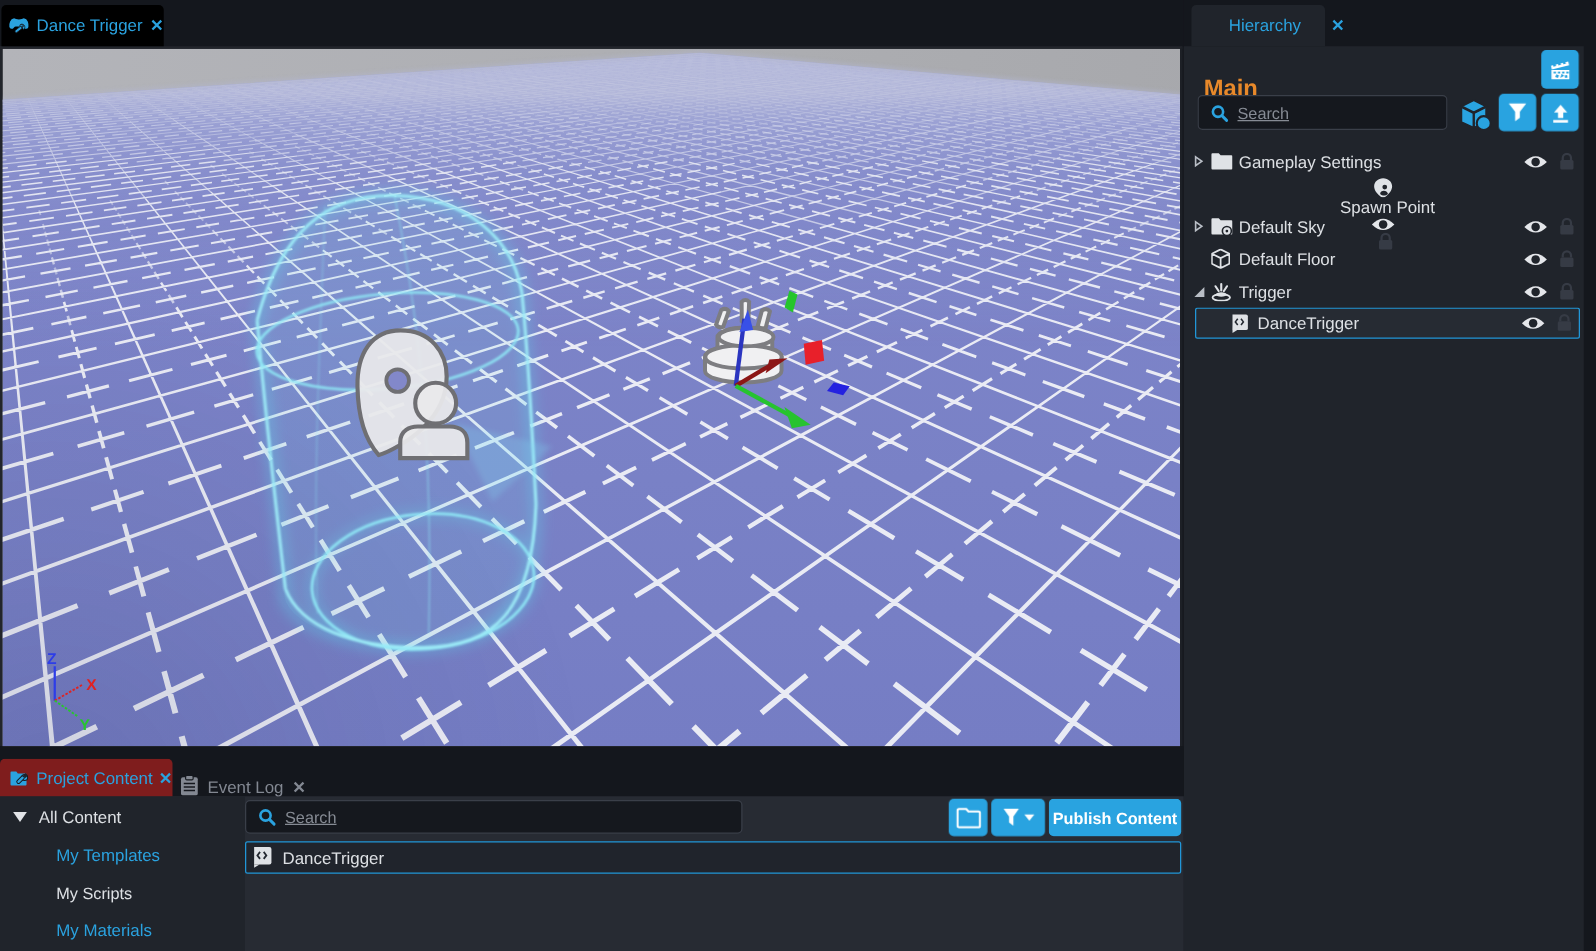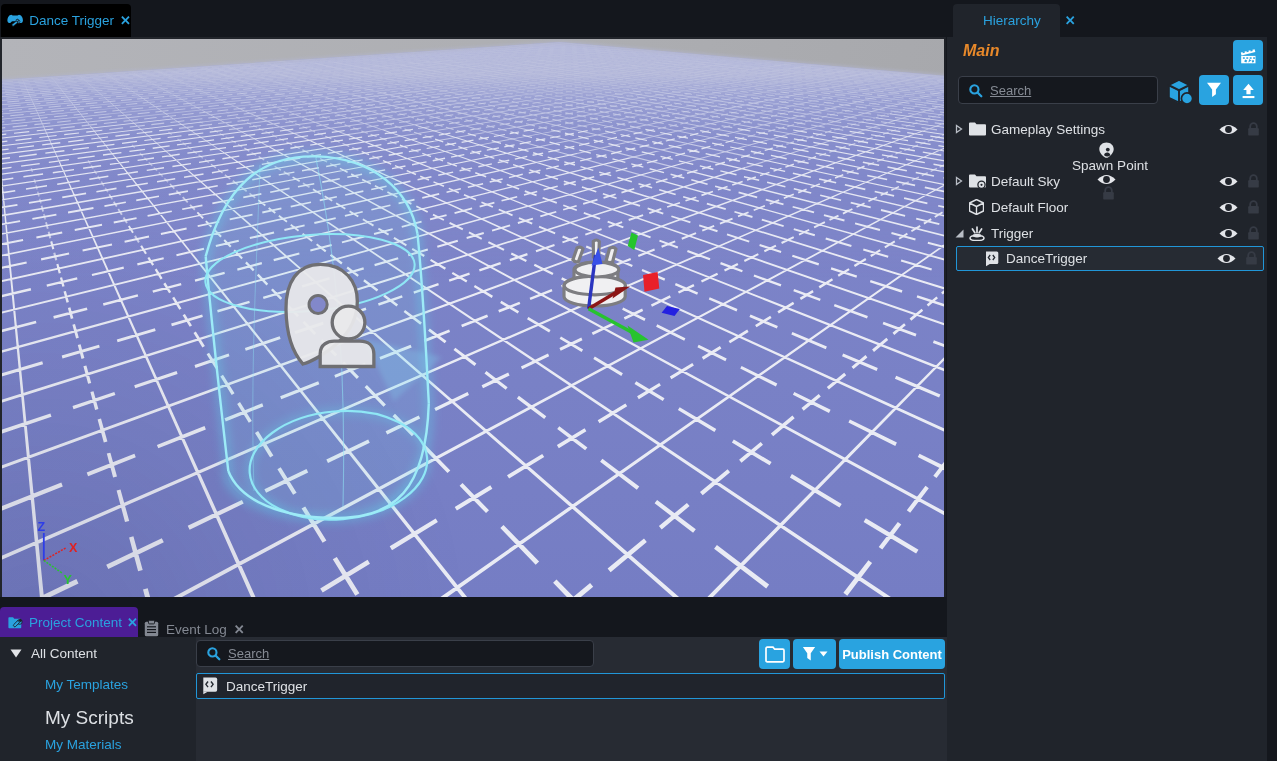--- a/index.html
+++ b/index.html
@@ -13,21 +13,21 @@
 .tabx{color:#2aa2df;font-weight:bold;font-size:13px;}
 
 #viewport{position:absolute;left:0;top:37px;width:946px;height:560px;background:linear-gradient(100deg,#b3b4b9 0%,#adaeb2 55%,#a6a7ab 100%);overflow:hidden;border-top:2px solid #22252b;border-left:2px solid #22252b;border-right:2px solid #1d2026;}
 #haze{position:absolute;left:0;top:0;width:946px;height:0;}
 
 #rpanel{position:absolute;left:947px;top:0;width:330px;height:761px;background:#14171d;}
 #rbody{position:absolute;left:0;top:37px;width:320px;height:724px;background:#20242b;}
 #rtab{position:absolute;left:6px;top:4px;width:107px;height:33px;white-space:nowrap;background:#20242b;border-radius:4px 4px 0 0;display:flex;align-items:center;gap:24px;padding-left:6px;}
 
 #bpanel{position:absolute;left:0;top:597px;width:947px;height:164px;background:#14171d;}
-#btab1{position:absolute;left:0;top:10px;width:138px;height:30px;white-space:nowrap;background:#4c1d95;border-radius:4px 4px 0 0;display:flex;align-items:center;gap:5px;padding-left:8px;}
+#btab1{position:absolute;left:0;top:10px;width:138px;height:30px;white-space:nowrap;background:#7f1d1d;border-radius:4px 4px 0 0;display:flex;align-items:center;gap:5px;padding-left:8px;}
 #btab2{position:absolute;left:136px;top:10px;width:115px;height:30px;display:flex;align-items:flex-end;gap:7px;padding-left:8px;}
 #bbody{position:absolute;left:0;top:40px;width:947px;height:124px;background:#272b33;}
 #bside{position:absolute;left:0;top:0;width:196px;height:124px;background:#20242b;}
 .srow{color:#dde0e4;font-size:13.5px;}
 #filerow{position:absolute;left:196px;top:36px;width:749px;height:26px;background:#20242c;border:1px solid #2196d8;border-radius:2px;display:flex;align-items:center;color:#dde0e4;font-size:13.5px;}
 
 .search{position:absolute;background:#15181e;border:1px solid #3a3f49;border-radius:4px;display:flex;align-items:center;gap:7px;padding-left:9px;color:#868b94;font-size:13px;text-decoration:underline;}
 
 .bluebtn{position:absolute;background:#29a3e0;border-radius:4px;display:flex;align-items:center;justify-content:center;}
 
@@ -173,21 +173,21 @@
       <rect x="6" y="0" width="12" height="3" fill="#2aa2df"></rect>
       <rect x="2" y="5" width="16" height="2.6" fill="#2aa2df"></rect>
       <rect x="2" y="9.4" width="16" height="2.6" fill="#2aa2df"></rect>
       <rect x="0" y="13" width="4" height="3" fill="#2aa2df"></rect>
       <rect x="6" y="13" width="12" height="3" fill="#2aa2df"></rect>
     </svg>
     <span class="tabtext">Hierarchy</span>
     <span class="tabx">✕</span>
   </div>
   <div id="rbody">
-    <div style="position:absolute;left:16px;top:5px;color:#e8892a;font-weight:bold;font-size:16px;font-style:italic;">Main</div>
+    <div style="position:absolute;left:16px;top:24px;color:#e8892a;font-weight:bold;font-size:19px;">Main</div>
     <div class="bluebtn" style="left:286px;top:3px;width:30px;height:31px;">
       <svg width="17" height="16" viewBox="0 0 17 16">
         <path d="M0.8 4.6 L14.6 1.2 L15.3 4.1 L1.5 7.5 Z" fill="#fff"></path>
         <path d="M1.2 7.9 H15.5 V15.3 H1.2 Z" fill="#fff"></path>
         <g fill="#29a3e0">
           <rect x="2.6" y="3.4" width="2.1" height="1.7" transform="rotate(-14 3.6 4.2)"></rect>
           <rect x="6.5" y="2.4" width="2.1" height="1.7" transform="rotate(-14 7.5 3.2)"></rect>
           <rect x="10.4" y="1.5" width="2.1" height="1.7" transform="rotate(-14 11.4 2.3)"></rect>
           <rect x="2.9" y="9.3" width="1.9" height="1.5"></rect>
             <rect x="6.3" y="9.3" width="1.9" height="1.5"></rect>
@@ -405,21 +405,21 @@
   </div>
   <div id="bbody">
     <div id="bside">
       <div style="position:absolute;left:10px;top:9px;display:flex;align-items:center;gap:9px;">
         <svg width="12" height="9" viewBox="0 0 12 9">
             <path d="M0.5 0.5 H11.5 L6 8.5 Z" fill="#e2e4e8"></path>
           </svg>
         <span class="srow">All Content</span>
       </div>
       <div style="position:absolute;left:45px;top:40px;color:#2aa2df;font-size:13.5px;">My Templates</div>
-      <div style="position:absolute;left:45px;top:70px;color:#dde0e4;font-size:19px;">My Scripts</div>
+      <div style="position:absolute;left:45px;top:70px;color:#dde0e4;font-size:13px;">My Scripts</div>
       <div style="position:absolute;left:45px;top:100px;color:#2aa2df;font-size:13.5px;">My Materials</div>
     </div>
     <div class="search" style="left:196px;top:3px;width:398px;height:27px;">
       <svg width="15" height="15" viewBox="0 0 15 15">
           <circle cx="6.4" cy="6.4" r="4.1" fill="none" stroke="#2aa2df" stroke-width="2.1"></circle>
           <line x1="9.5" y1="9.5" x2="13.3" y2="13.3" stroke="#2aa2df" stroke-width="2.3" stroke-linecap="round"></line>
         </svg>
       <span>Search</span>
     </div>
     <div class="bluebtn" style="left:759px;top:2px;width:31px;height:30px;">

